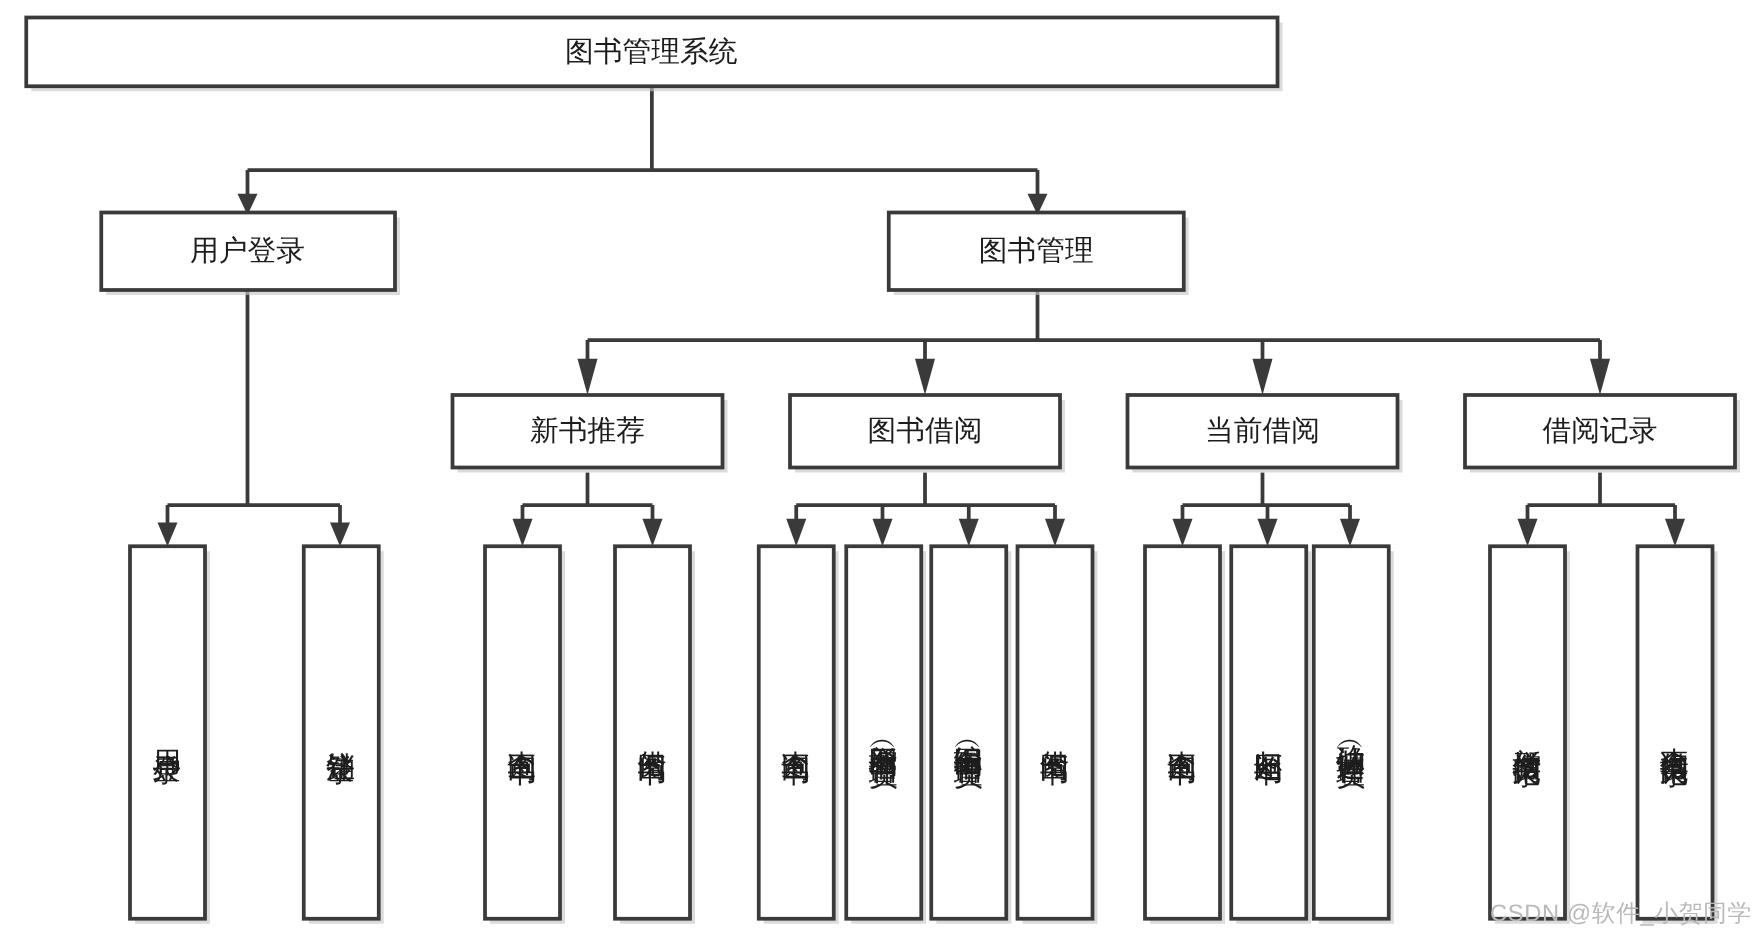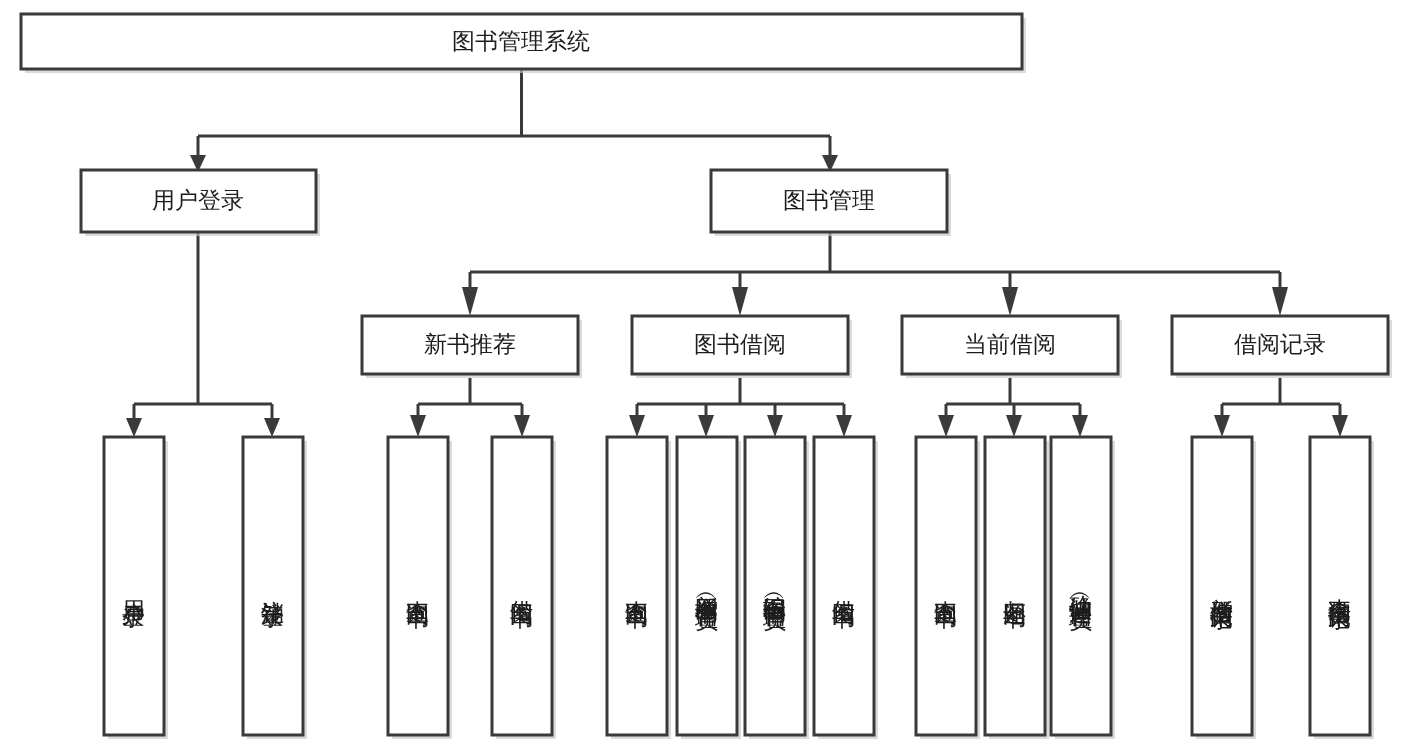--- a/index.html
+++ b/index.html
@@ -223,14 +223,15 @@
   <div class="node-label-v" style="left:607px; top:437px; width:60px; height:298px;">查询图书</div>
   <div class="node-label-v" style="left:677px; top:437px; width:60px; height:298px;">新增图书（管理员）</div>
   <div class="node-label-v" style="left:745px; top:437px; width:60px; height:298px;">编辑图书（管理员）</div>
   <div class="node-label-v" style="left:814px; top:437px; width:60px; height:298px;">借阅图书</div>
   <div class="node-label-v" style="left:916px; top:437px; width:60px; height:298px;">查询图书</div>
   <div class="node-label-v" style="left:985px; top:437px; width:60px; height:298px;">归还图书</div>
   <div class="node-label-v" style="left:1051px; top:437px; width:60px; height:298px;">确认归还（管理员）</div>
   <div class="node-label-v" style="left:1192px; top:437px; width:60px; height:298px;">新增借阅记录</div>
   <div class="node-label-v" style="left:1310px; top:437px; width:60px; height:298px;">查询借阅记录</div>
 
+  <div class="watermark" style="left:1192px; top:718px;">CSDN @软件_小贺同学</div>
 
 </div>
 
 </body></html>

